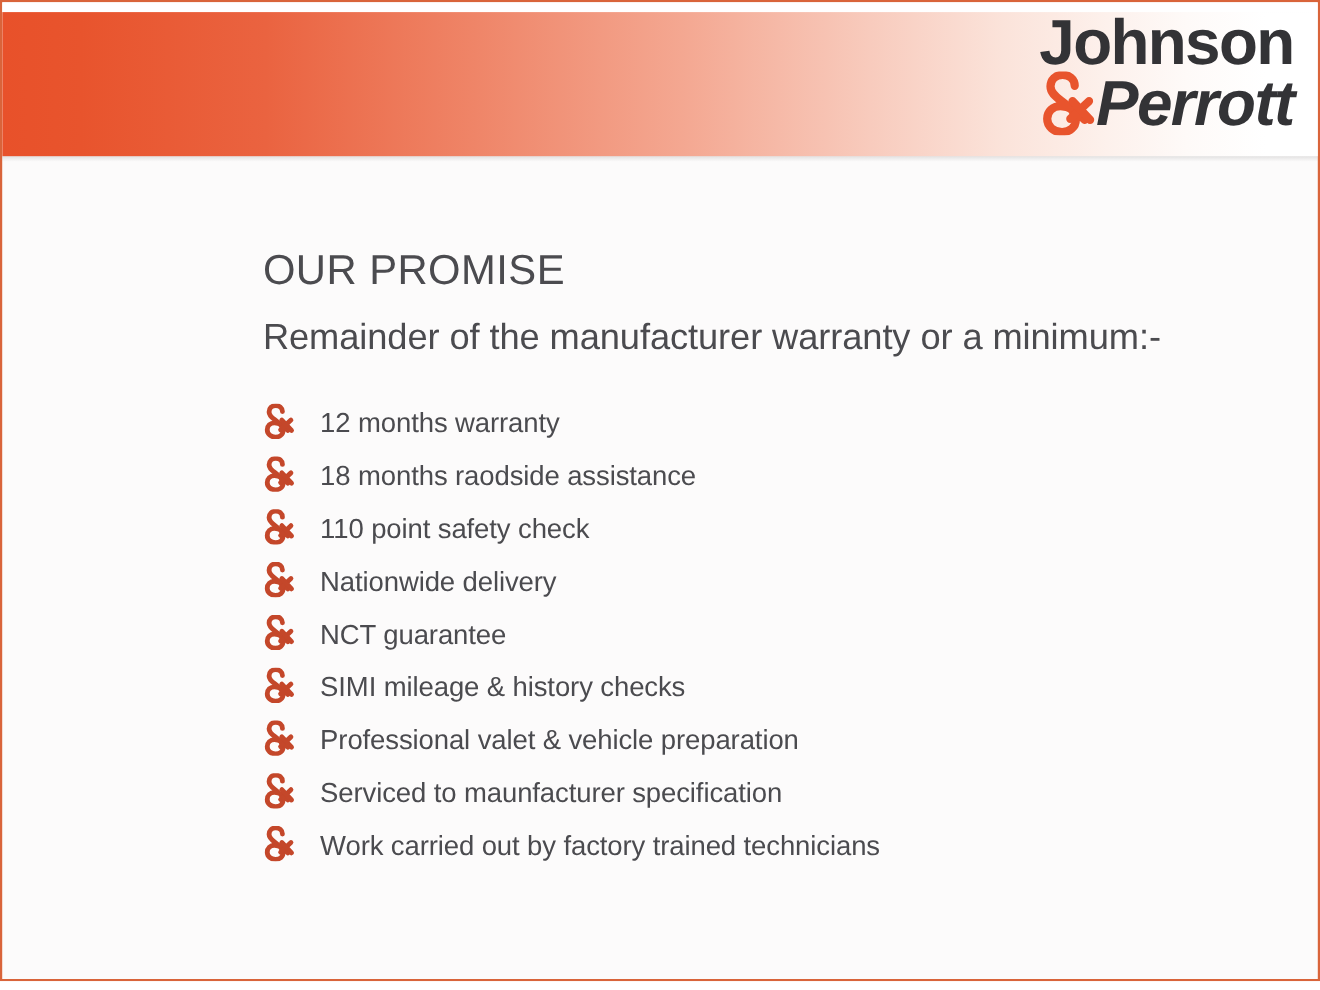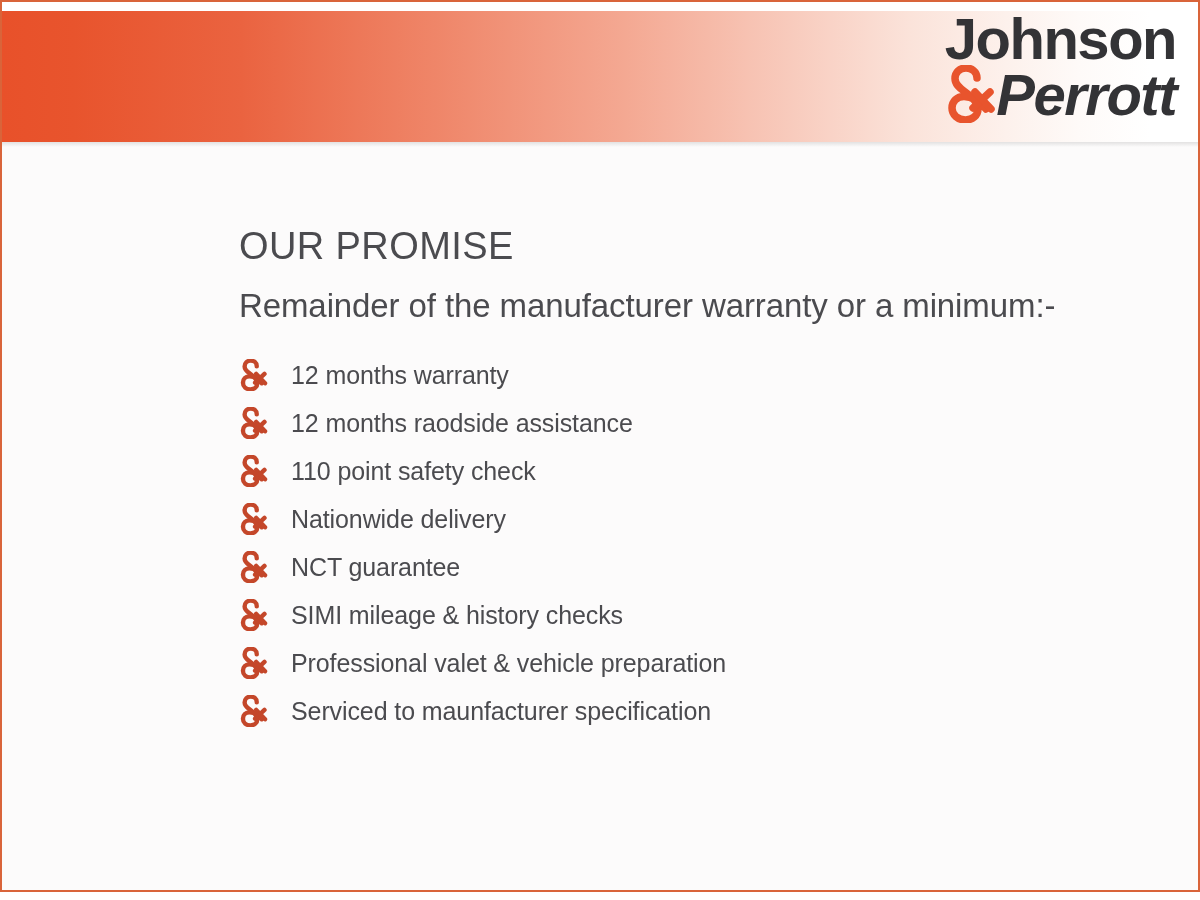--- a/index.html
+++ b/index.html
@@ -127,21 +127,21 @@
   }
 
   .promise-list {
     list-style: none;
     margin: 0;
     padding: 0;
   }
 
   .promise-item {
     display: flex;
-    align-items: center;
+    align-items: flex-end;
     height: 48px;
   }
 
   .bullet {
     flex: 0 0 auto;
     width: 30px;
     height: 32px;
     margin-right: 22px;
     display: block;
   }
@@ -207,21 +207,21 @@
       <li class="promise-item">
         <span class="bullet">
           <svg viewBox="0 0 52 58" xmlns="http://www.w3.org/2000/svg" aria-hidden="true">
             <g fill="none" stroke="#c4472a" stroke-width="8" stroke-linecap="round" stroke-linejoin="round">
               <path d="M31 13 C31 6.5 25.5 3 20 3 C13.5 3 9 7.5 9 13.5 C9 19 13 22.5 18.5 26.5 C26 32 32 37 32 44 C32 50.5 26.5 55 19.5 55 C12 55 6 50 6 43 C6 36.5 11 31.5 18 31.5 C26 31.5 33 36 40 44"></path>
               <path d="M45 27 L28 43"></path>
               <path d="M30 27 L46 44"></path>
             </g>
           </svg>
         </span>
-        <span class="item-label">12 months raodside assistance</span>
+        <span class="item-label">18 months raodside assistance</span>
       </li>
 
       <li class="promise-item">
         <span class="bullet">
           <svg viewBox="0 0 52 58" xmlns="http://www.w3.org/2000/svg" aria-hidden="true">
             <g fill="none" stroke="#c4472a" stroke-width="8" stroke-linecap="round" stroke-linejoin="round">
               <path d="M31 13 C31 6.5 25.5 3 20 3 C13.5 3 9 7.5 9 13.5 C9 19 13 22.5 18.5 26.5 C26 32 32 37 32 44 C32 50.5 26.5 55 19.5 55 C12 55 6 50 6 43 C6 36.5 11 31.5 18 31.5 C26 31.5 33 36 40 44"></path>
               <path d="M45 27 L28 43"></path>
               <path d="M30 27 L46 44"></path>
             </g>
@@ -288,16 +288,28 @@
             <g fill="none" stroke="#c4472a" stroke-width="8" stroke-linecap="round" stroke-linejoin="round">
               <path d="M31 13 C31 6.5 25.5 3 20 3 C13.5 3 9 7.5 9 13.5 C9 19 13 22.5 18.5 26.5 C26 32 32 37 32 44 C32 50.5 26.5 55 19.5 55 C12 55 6 50 6 43 C6 36.5 11 31.5 18 31.5 C26 31.5 33 36 40 44"></path>
               <path d="M45 27 L28 43"></path>
               <path d="M30 27 L46 44"></path>
             </g>
           </svg>
         </span>
         <span class="item-label">Serviced to maunfacturer specification</span>
       </li>
 
+      <li class="promise-item">
+        <span class="bullet">
+          <svg viewBox="0 0 52 58" xmlns="http://www.w3.org/2000/svg" aria-hidden="true">
+            <g fill="none" stroke="#c4472a" stroke-width="8" stroke-linecap="round" stroke-linejoin="round">
+              <path d="M31 13 C31 6.5 25.5 3 20 3 C13.5 3 9 7.5 9 13.5 C9 19 13 22.5 18.5 26.5 C26 32 32 37 32 44 C32 50.5 26.5 55 19.5 55 C12 55 6 50 6 43 C6 36.5 11 31.5 18 31.5 C26 31.5 33 36 40 44"></path>
+              <path d="M45 27 L28 43"></path>
+              <path d="M30 27 L46 44"></path>
+            </g>
+          </svg>
+        </span>
+        <span class="item-label">Work carried out by factory trained technicians</span>
+      </li>
 
     </ul>
   </div>
 </div>
 
 </body></html>

